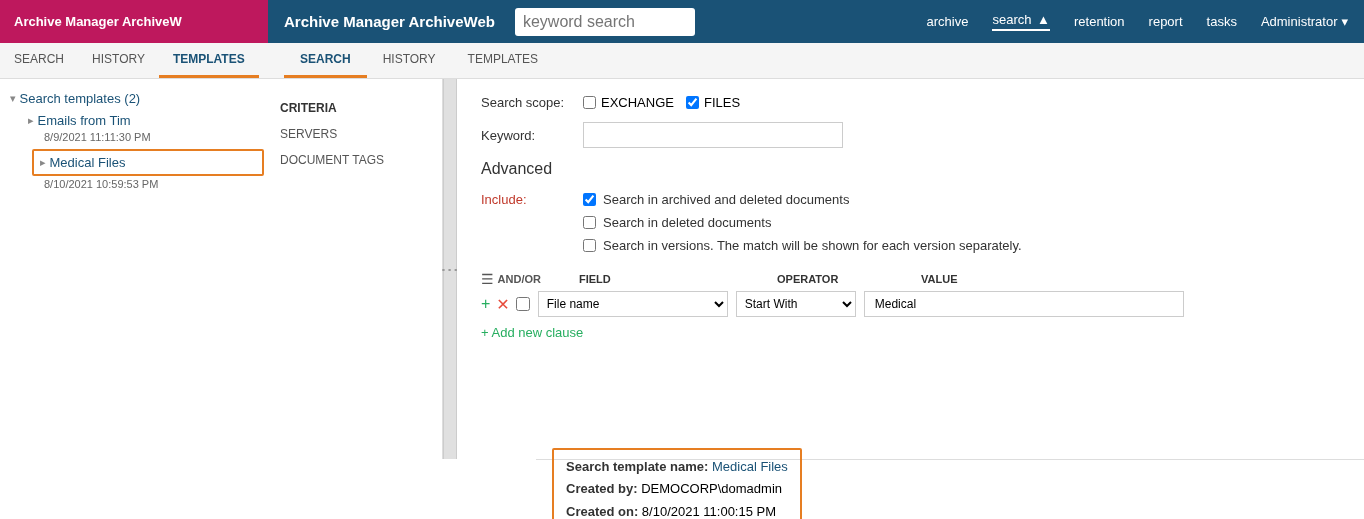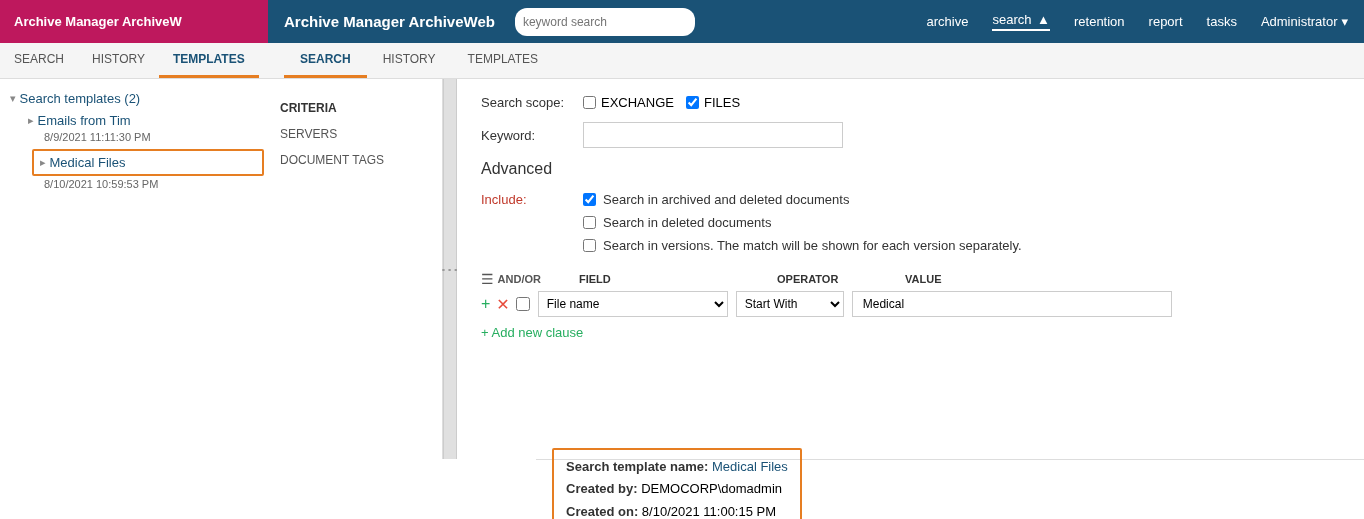--- a/index.html
+++ b/index.html
@@ -119,23 +119,23 @@
       font-weight: bold;
       white-space: nowrap;
     }
     .search-box-wrap {
       flex: 0 0 auto;
     }
     .search-box {
       width: 180px;
       height: 28px;
       border: none;
-      border-radius: 12px;
+      border-radius: 3px;
       padding: 0 8px;
-      font-size: 12px;
+      font-size: 16px;
       color: #aaa;
       background: white;
     }
     .nav-links {
       display: flex;
       margin-left: auto;
       gap: 24px;
       align-items: center;
     }
     .nav-link {
@@ -281,21 +281,21 @@
     .icon-red { color: #e74c3c; cursor: pointer; font-size: 16px; }
     .clause-check { width: 14px; height: 14px; }
     .select-field {
       height: 26px;
       border: 1px solid #ccc;
       font-size: 12px;
       padding: 0 4px;
       background: white;
     }
     .field-select { width: 190px; }
-    .operator-select { width: 108px; }
+    .operator-select { width: 120px; }
     .value-input {
       width: 320px;
       height: 26px;
       border: 1px solid #ccc;
       padding: 0 10px;
       font-size: 12px;
     }
     .add-clause-btn {
       color: #27ae60;
       cursor: pointer;
@@ -475,21 +475,21 @@
       <div class="clause-section">
 
         <div style="display:flex; align-items:center; gap:8px; margin-bottom:4px; padding-left:0;">
           <div style="width:50px; display:flex; align-items:center; gap:4px;">
             <span style="color:#555; font-size:14px;">☰</span>
             <span style="font-size:11px; font-weight:bold; color:#555;">AND/OR</span>
           </div>
           <div style="width:32px;"></div>
           <div style="width:190px; font-size:11px; font-weight:bold; color:#333;">FIELD</div>
           <div style="width:120px; font-size:11px; font-weight:bold; color:#333;">OPERATOR</div>
-          <div style="font-size:11px; font-weight:bold; color:#333;">VALUE</div>
+          <div style="font-size:11px; font-weight:bold; color:#333;margin-left:16px;">VALUE</div>
         </div>
 
         <div class="clause-row">
           <div class="clause-icons">
             <span class="icon-green">+</span>
             <span class="icon-red">✕</span>
             <input type="checkbox" class="clause-check" style="">
           </div>
           <select class="select-field field-select">
             <option>File name</option>

